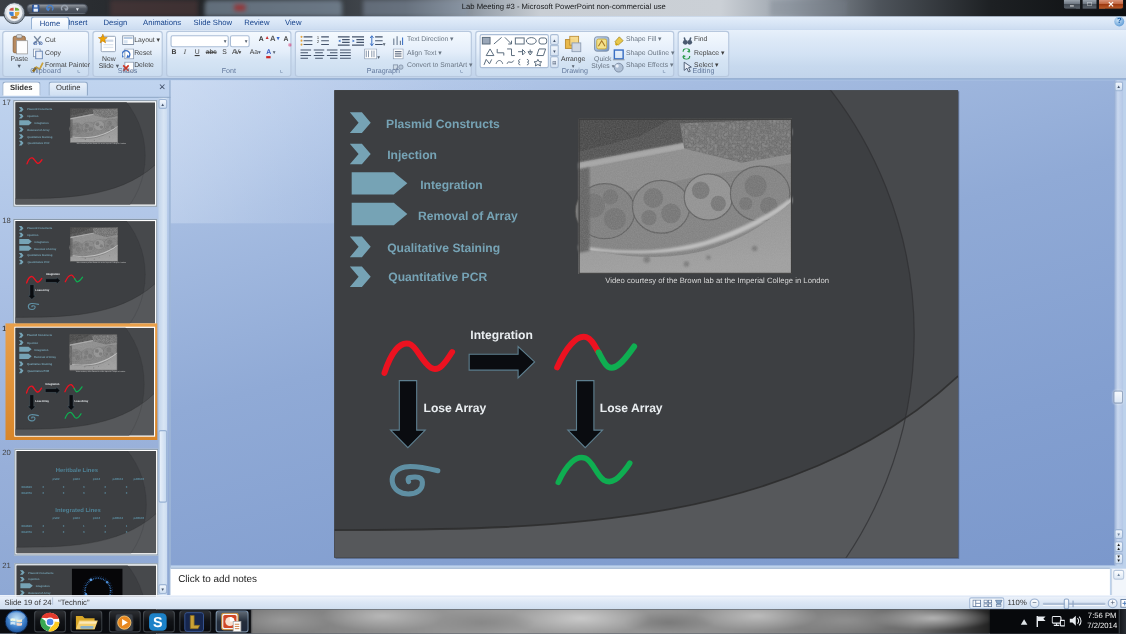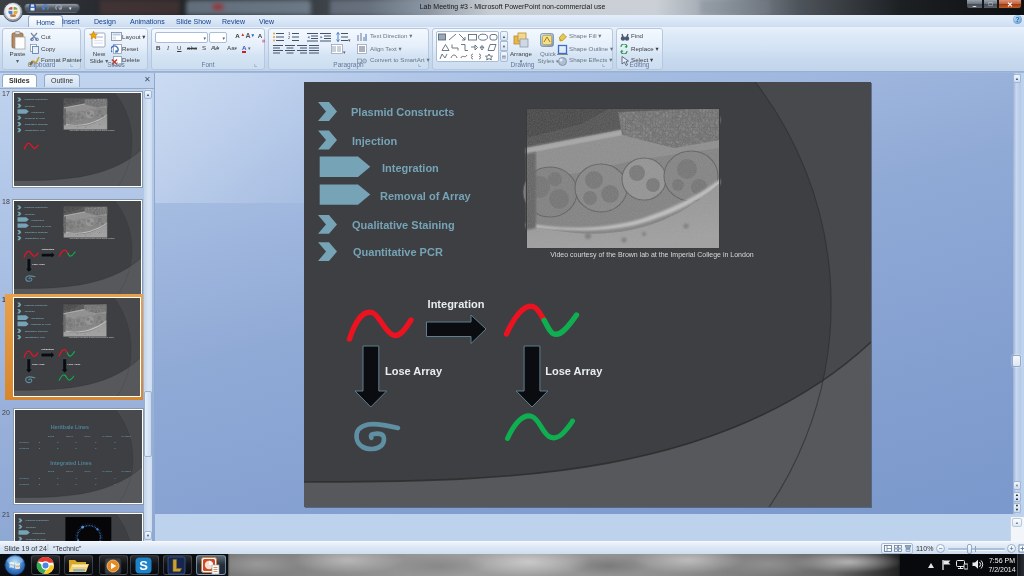--- a/index.html
+++ b/index.html
@@ -639,20 +639,21 @@
             <use href="#bullets17"></use>
             <use href="#img21"></use>
           </svg>
     </div>
 
     <div style="position:absolute;left:144px;top:16px;width:8px;height:452px;background:linear-gradient(90deg,#c2d4ea,#d8e5f4 60%,#cbdcf0);"></div>
     <div class="sbtn" style="left:144px;top:17px;">▲</div>
     <div style="position:absolute;left:144px;top:318px;width:8px;height:66px;background:linear-gradient(90deg,#e9f1fa,#c8daf0);border:1px solid #98b2d4;border-radius:2px;"></div>
     <div class="sbtn" style="left:144px;top:458px;">▼</div>
   </div>
+  <div id="notes">Click to add notes</div>
 
   <div style="position:absolute;left:1013px;top:0;width:8px;height:441px;background:linear-gradient(90deg,#97aed4,#c9d8ef 40%,#b4c7e6);"></div>
   <div class="sbtn" style="left:1013px;top:1px;width:8px;height:9px;font-size:4px;line-height:8px;">▲</div>
   <div style="position:absolute;left:1012px;top:282px;width:9px;height:12px;background:linear-gradient(180deg,#f6f9fd,#dce7f5);border:1px solid #98a9c2;border-radius:2px;box-shadow:0 0 2px rgba(255,255,255,0.8);"></div>
   <div class="sbtn" style="left:1013px;top:408px;width:8px;height:9px;font-size:4px;line-height:8px;color:#6c7f9a;">▼</div>
   <div class="sbtn" style="left:1013px;top:419px;width:8px;height:10px;font-size:4px;line-height:4px;color:#1a1a1a;">▲<br>▲</div>
   <div class="sbtn" style="left:1013px;top:430px;width:8px;height:10px;font-size:4px;line-height:4px;color:#1a1a1a;">▼<br>▼</div>
 
   <div style="position:absolute;left:1010px;top:444px;width:14px;height:24px;background:#f2f6fb;border-left:1px solid #c8d5e6;"></div>
   <div style="position:absolute;left:1012px;top:445px;width:10px;height:9px;background:linear-gradient(180deg,#fdfeff,#dde8f5);border:1px solid #b8c8dd;border-radius:2px;font-size:4px;line-height:8px;text-align:center;color:#6a7f9a;">▲</div>

